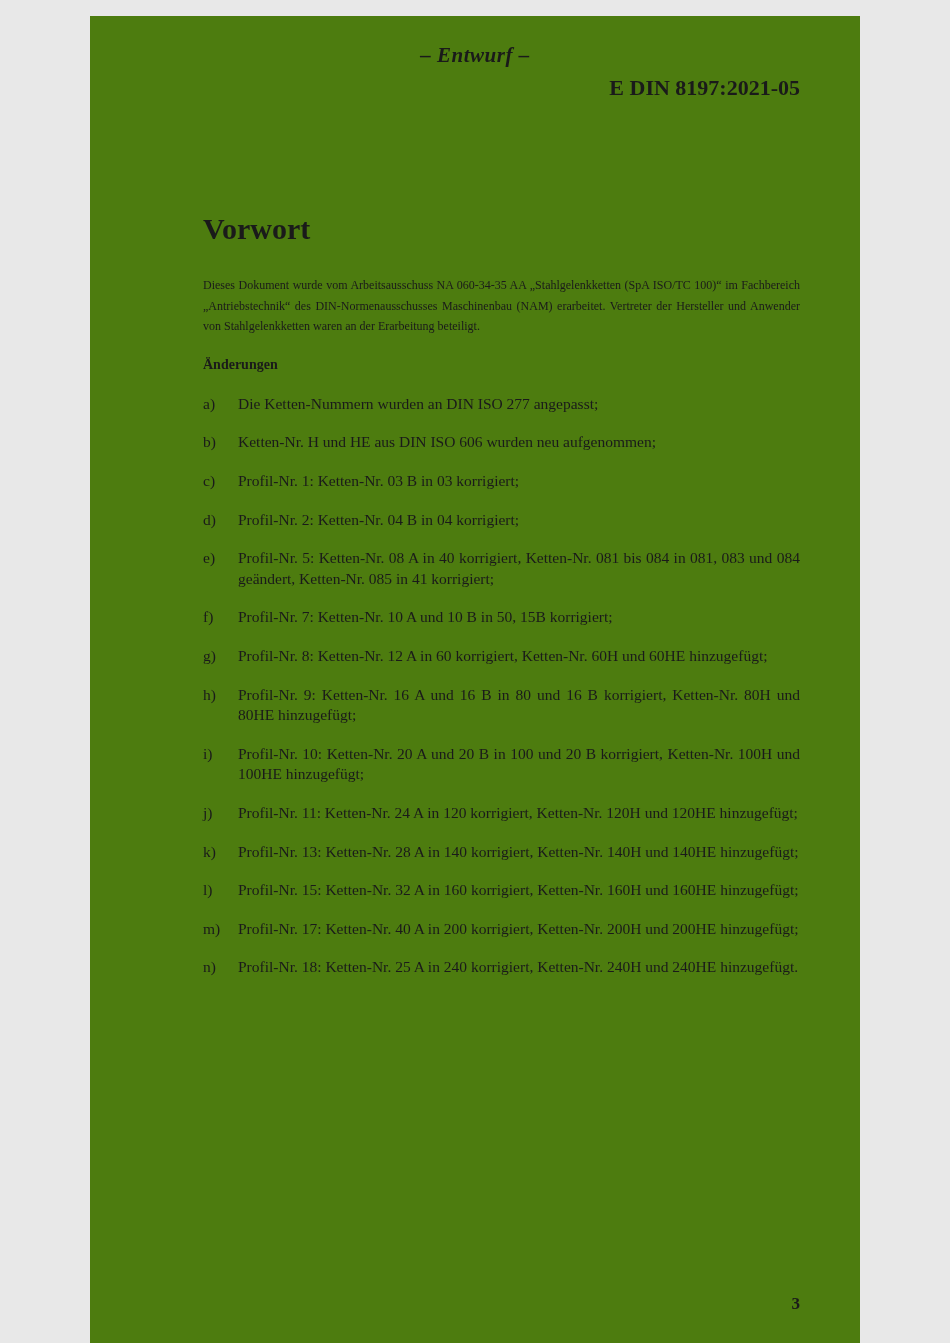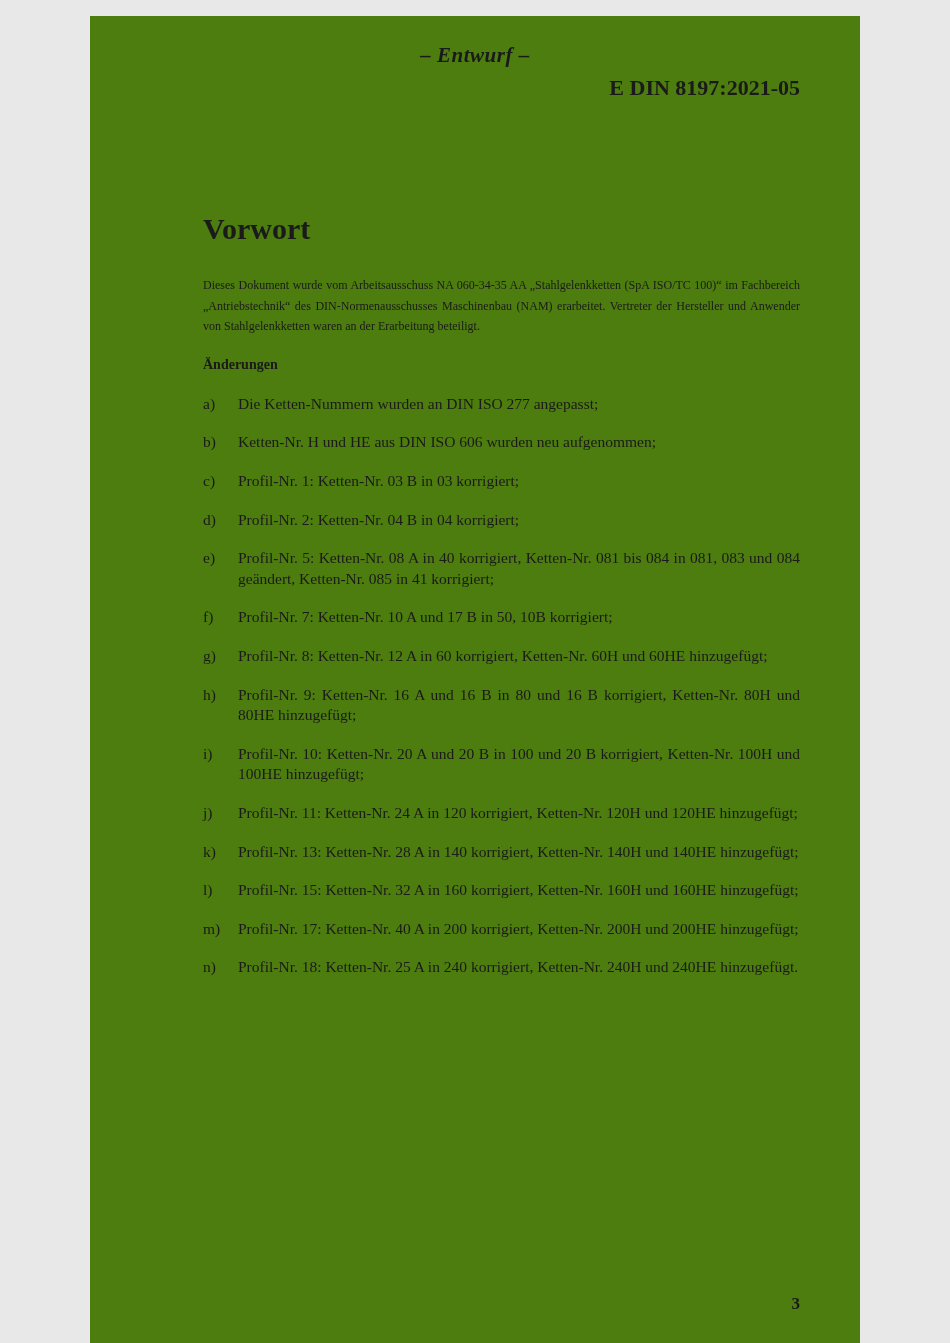--- a/index.html
+++ b/index.html
@@ -125,21 +125,21 @@
         <span class="item-text">Profil-Nr. 2: Ketten-Nr. 04 B in 04 korrigiert;</span>
       </div>
 
       <div class="change-item">
         <span class="item-label">e)</span>
         <span class="item-text">Profil-Nr. 5: Ketten-Nr. 08 A in 40 korrigiert, Ketten-Nr. 081 bis 084 in 081, 083 und 084 geändert, Ketten-Nr. 085 in 41 korrigiert;</span>
       </div>
 
       <div class="change-item">
         <span class="item-label">f)</span>
-        <span class="item-text">Profil-Nr. 7: Ketten-Nr. 10 A und 17 B in 50, 10B korrigiert;</span>
+        <span class="item-text">Profil-Nr. 7: Ketten-Nr. 10 A und 10 B in 50, 15B korrigiert;</span>
       </div>
 
       <div class="change-item">
         <span class="item-label">g)</span>
         <span class="item-text">Profil-Nr. 8: Ketten-Nr. 12 A in 60 korrigiert, Ketten-Nr. 60H und 60HE hinzugefügt;</span>
       </div>
 
       <div class="change-item">
         <span class="item-label">h)</span>
         <span class="item-text">Profil-Nr. 9: Ketten-Nr. 16 A und 16 B in 80 und 16 B korrigiert, Ketten-Nr. 80H und 80HE hinzugefügt;</span>

